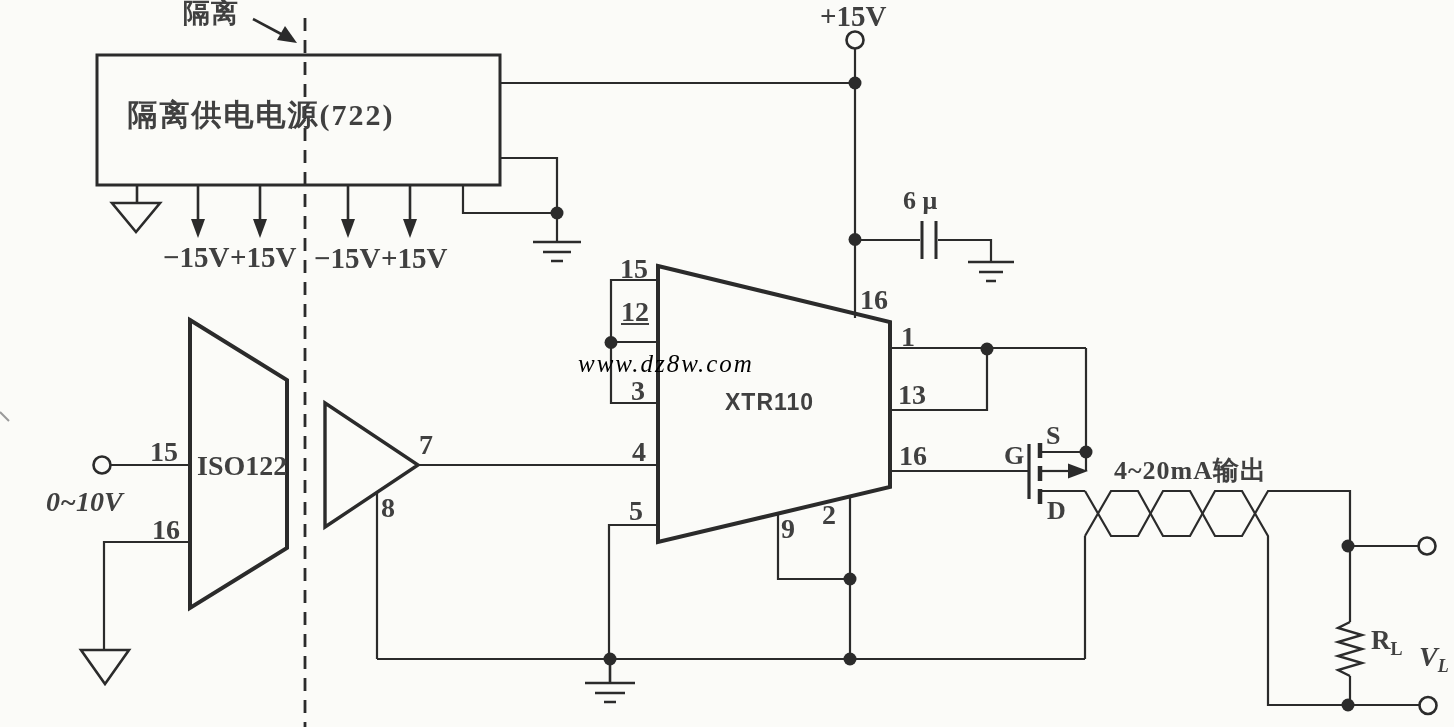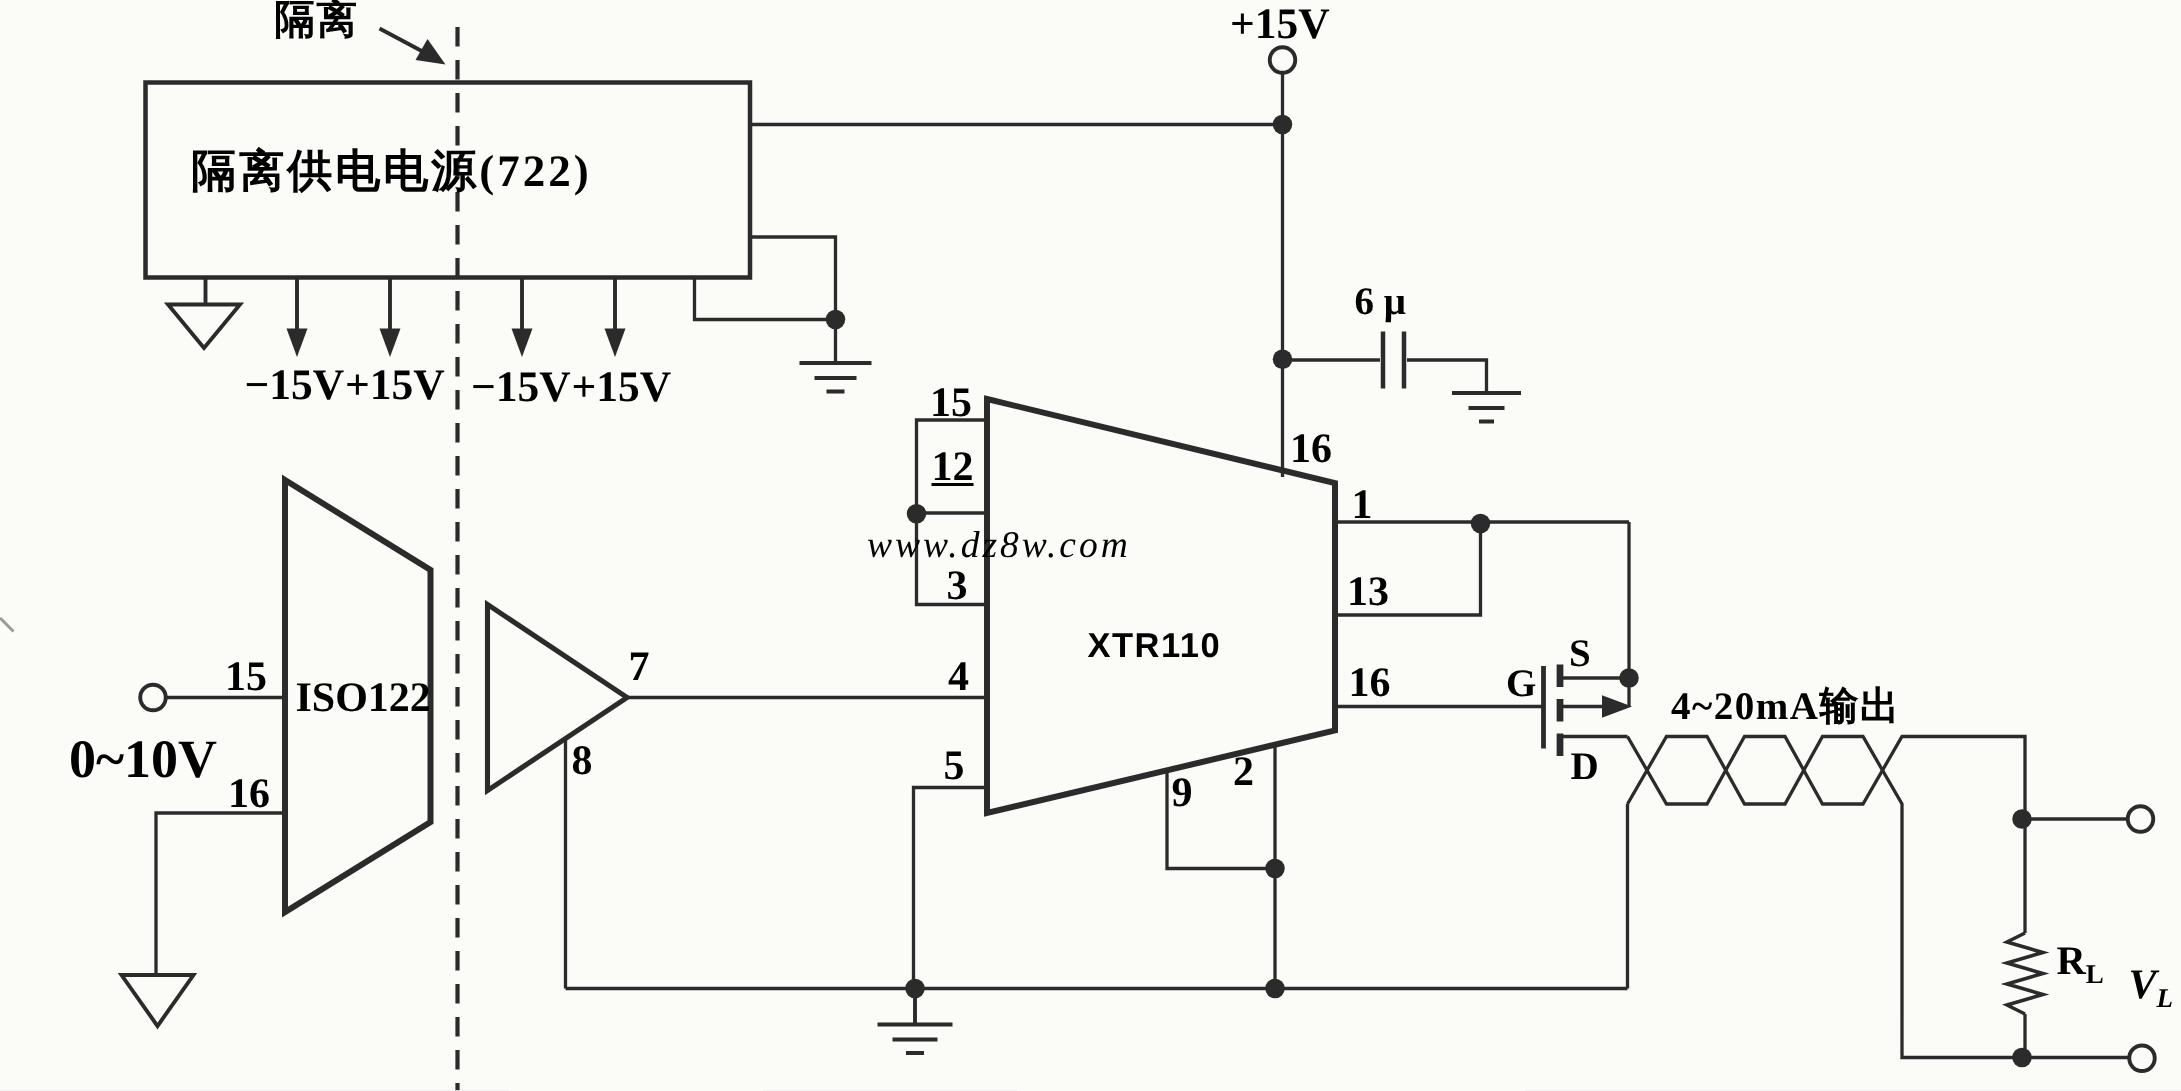--- a/index.html
+++ b/index.html
@@ -4,21 +4,21 @@
 <style>
   html,body{margin:0;padding:0;background:#e8e8e8;}
   .stage{
     position:relative;width:1454px;height:727px;overflow:hidden;
     background:#fbfbf8;
     font-family:"Liberation Serif","DejaVu Serif",serif;
   }
   .stage svg{position:absolute;left:0;top:0;}
   .lbl{
     position:absolute;line-height:1;white-space:nowrap;
-    color:#000000;font-weight:700;
+    color:#404040;font-weight:700;
     font-family:"Liberation Serif","DejaVu Serif",serif;
   }
   .cn{letter-spacing:1px;}
   .psu-label{
     left:97px;top:100px;width:328px;text-align:center;
     font-size:30px;letter-spacing:2px;
   }
   .pin{font-size:28px;}
   .volt{font-size:29px;}
   .mos{font-size:26px;}
@@ -132,26 +132,26 @@
   <div class="lbl volt" style="left:314px;top:244px;">−15V</div>
   <div class="lbl volt" style="left:381px;top:244px;">+15V</div>
 
   <div class="lbl volt" style="left:820px;top:2px;">+15V</div>
 
   <div class="lbl" style="left:903px;top:188px;font-size:26px;">6 μ</div>
 
   <div class="lbl pin" style="left:150px;top:438px;">15</div>
   <div class="lbl pin" style="left:152px;top:516px;">16</div>
   <div class="lbl" style="left:197px;top:452px;font-size:28px;">ISO122</div>
-  <div class="lbl" style="left:46px;top:488px;font-size:36px;">0~10V</div>
+  <div class="lbl" style="left:46px;top:488px;font-size:28px;font-style:italic;">0~10V</div>
 
   <div class="lbl pin" style="left:419px;top:431px;">7</div>
   <div class="lbl pin" style="left:381px;top:494px;">8</div>
 
-  <div class="lbl chipname" style="left:725px;top:391px;margin-top:28px;">XTR110</div>
+  <div class="lbl chipname" style="left:725px;top:391px;">XTR110</div>
 
   <div class="lbl pin" style="left:620px;top:255px;">15</div>
   <div class="lbl pin" style="left:621px;top:298px;text-decoration:underline;">12</div>
   <div class="lbl pin" style="left:631px;top:377px;">3</div>
   <div class="lbl pin" style="left:632px;top:438px;">4</div>
   <div class="lbl pin" style="left:629px;top:497px;">5</div>
   <div class="lbl pin" style="left:860px;top:286px;">16</div>
   <div class="lbl pin" style="left:901px;top:323px;">1</div>
   <div class="lbl pin" style="left:898px;top:381px;">13</div>
   <div class="lbl pin" style="left:899px;top:442px;">16</div>

